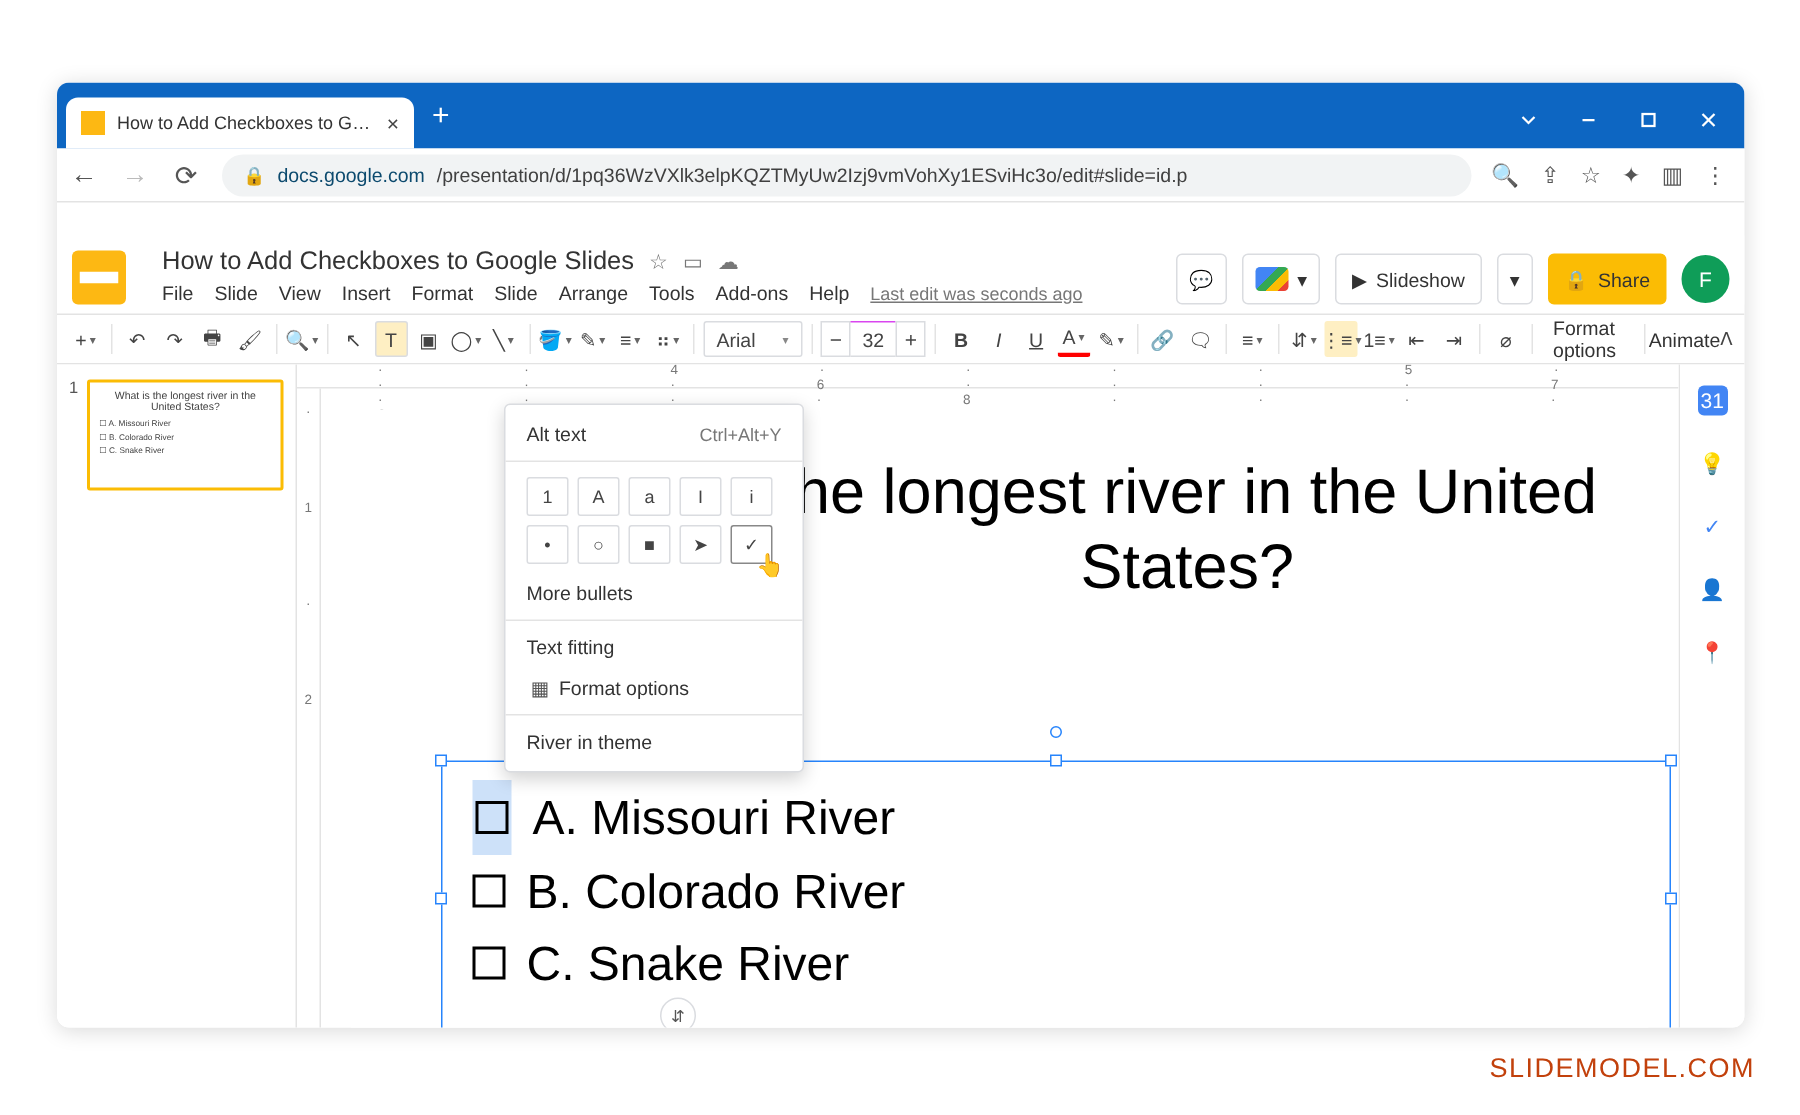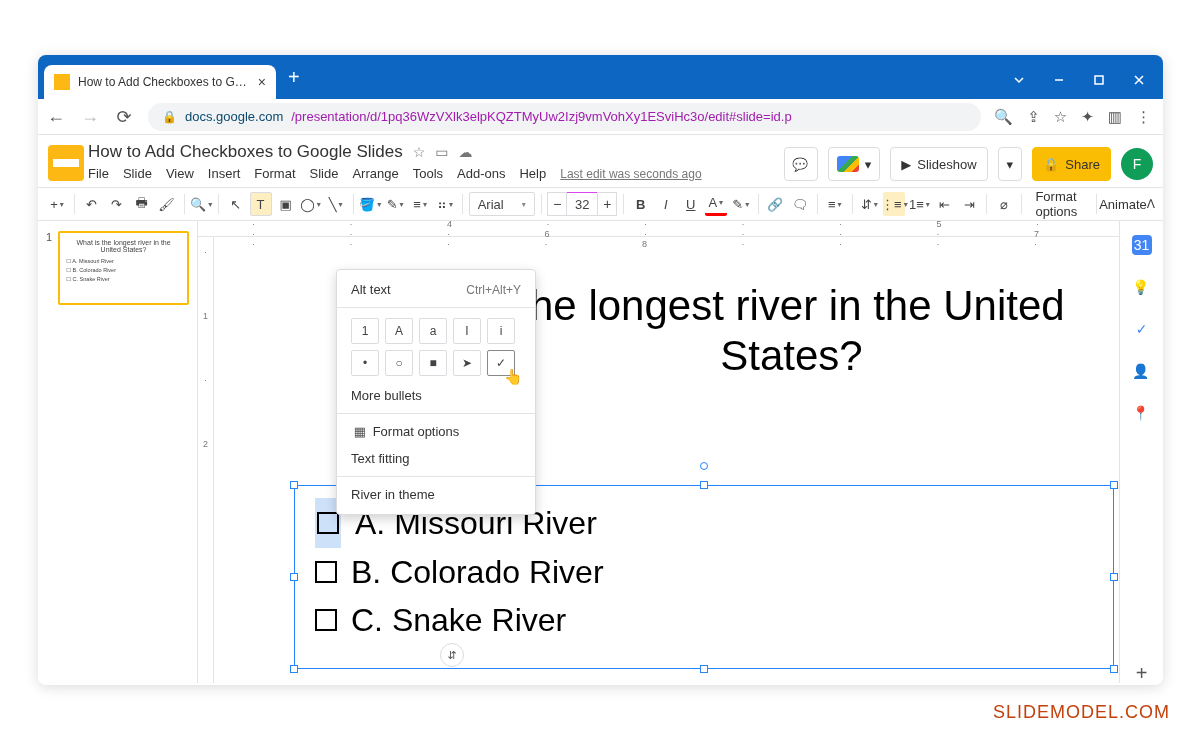--- a/index.html
+++ b/index.html
@@ -16,21 +16,21 @@
   .win-controls { margin-left: auto; display: flex; gap: 28px; padding: 0 18px 10px 0; color: #fff; font-size: 14px; align-items: center; }
   .win-controls span svg { width: 12px; height: 12px; stroke: #fff; stroke-width: 1.5; fill: none; }
   
   .addrbar { background: #fff; height: 36px; border-bottom: 1px solid #e3e3e3; display: flex; align-items: center; padding: 0 8px; gap: 14px; font-size: 14px; color: #555; }
   .addrbar .navbtn { color: #555; font-size: 18px; width: 20px; text-align: center; }
   .addrbar .url-area { flex: 1; display: flex; align-items: center; gap: 8px; background: #f1f3f4; border-radius: 18px; height: 28px; padding: 0 14px; font-size: 13px; color: #333; }
   .addrbar .url-area .lock { font-size: 12px; color: #555; }
   .addrbar .ricons { display: flex; gap: 14px; color: #555; font-size: 15px; align-items: center; padding-right: 4px;}
   
   
-  .app-header { background: #fff; padding: 6px 10px 0 10px; display: flex; align-items: center; gap: 4px; }
+  .app-header { background: #fff; padding: 6px 10px 0 10px; display: flex; align-items: center; gap: 24px; margin-top: 22px; }
   .app-logo { width: 36px; height: 36px; background: #fdb813; border-radius: 4px; margin-top: 4px; position: relative; }
   .app-logo::after { content:''; position:absolute; left:5px; top:5px; width:26px; height:26px; background:#fff; clip-path: polygon(0 35%, 100% 35%, 100% 65%, 0 65%); }
   .title-block { flex: 1; }
   .doc-title-row { display: flex; align-items: center; gap: 10px; font-size: 17px; color: #333; }
   .doc-title-row .ico { color: #777; font-size: 14px; }
   .menubar { display: flex; gap: 14px; font-size: 13px; color: #333; margin-top: 4px; align-items: baseline; }
   .menubar .lastedit { color: #777; text-decoration: underline; font-size: 12px;}
   .header-right { display: flex; align-items: center; gap: 10px; padding-top: 6px; }
   .hbtn { border: 1px solid #dadce0; border-radius: 4px; height: 34px; display: flex; align-items: center; padding: 0 10px; font-size: 13px; gap: 6px; color: #333; }
   .hbtn.iconly { padding: 0 8px; }
@@ -126,21 +126,21 @@
     </div>
   </div>
 
   <div class="addrbar">
     <span class="navbtn">←</span>
     <span class="navbtn" style="color:#bbb;">→</span>
     <span class="navbtn">⟳</span>
     <div class="url-area">
       <span class="lock">🔒</span>
       <span style="color:#0c4a6e;">docs.google.com</span>
-        <span style="color:#a21caf;">/presentation/d/1pq36WzVXlk3elpKQZTMyUw2Izj9vmVohXy1ESviHc3o/edit#slide=id.p</span>
+        <span style="color:#404040;">/presentation/d/1pq36WzVXlk3elpKQZTMyUw2Izj9vmVohXy1ESviHc3o/edit#slide=id.p</span>
     </div>
     <div class="ricons">
       <span>🔍</span>
       <span>⇪</span>
       <span>☆</span>
       <span>✦</span>
       <span>▥</span>
       <span>⋮</span>
     </div>
   </div>
@@ -319,25 +319,25 @@
     <div class="ctx-cell">•</div>
     <div class="ctx-cell">○</div>
     <div class="ctx-cell">■</div>
     <div class="ctx-cell">➤</div>
     <div class="ctx-cell hover">✓</div>
   </div>
   <div class="ctx-row">
       <span>More bullets</span>
     </div>
   <div class="ctx-sep"></div>
+  <div class="ctx-row">
+      <span>Text fitting</span>
+    </div>
   <div class="ctx-row icon-row">
       <span><span class="ico">▦</span> <span>Format options</span></span>
-    </div>
-  <div class="ctx-row">
-      <span>Text fitting</span>
     </div>
   <div class="ctx-sep"></div>
   <div class="ctx-row">
       <span>River in theme</span>
     </div>
 </div>
 <div class="cursor-ptr">👆</div>
 
 <div class="watermark">SLIDEMODEL.COM</div>
 

